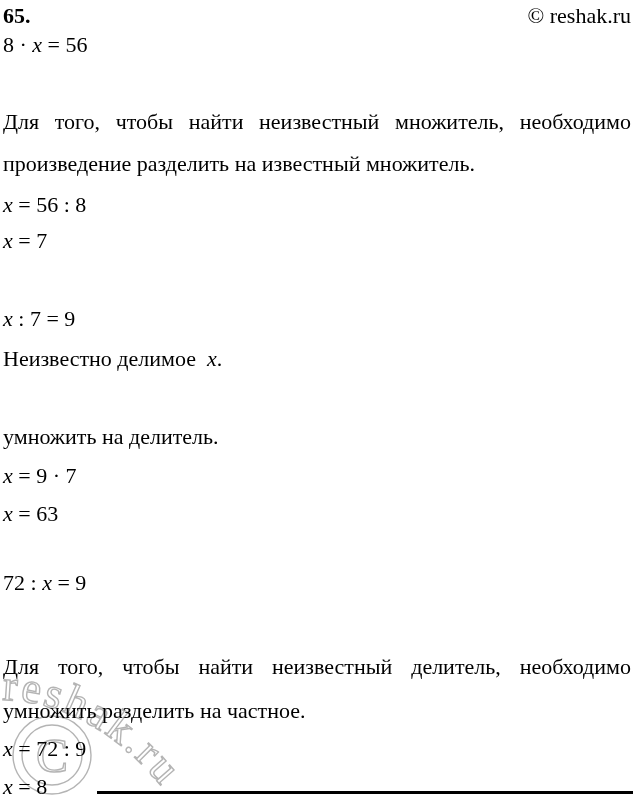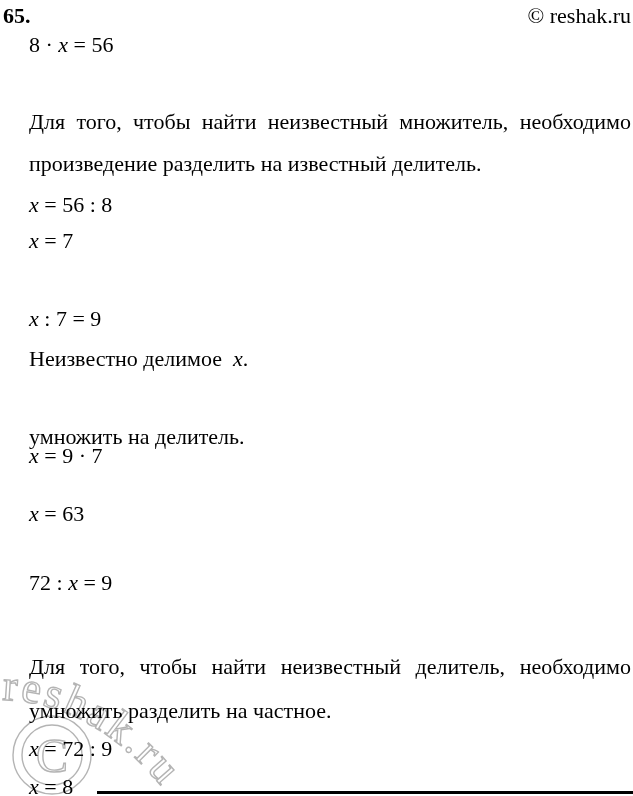--- a/index.html
+++ b/index.html
@@ -38,21 +38,20 @@
     z-index: 2;
     line-height: 1.2;
   }
   .line {
     position: absolute;
     left: 3px;
     right: 2px;
     line-height: 1.25;
     white-space: normal;
     z-index: 2;
-    margin-left: 26px;
   }
   .line .vx {
     font-style: italic;
   }
   .line.justify {
     text-align: justify;
     text-align-last: justify;
   }
   .watermark {
     position: absolute;
@@ -88,28 +87,28 @@
       <text x="52" y="136" font-size="48" text-anchor="middle" fill="#ffffff" stroke="#b4b4b4" stroke-width="1.4">C</text>
     </g>
     <path id="wm-arc" d="M 2 64 Q 98 66 172 164" fill="none" stroke="none"></path>
     <text font-size="44" letter-spacing="3" fill="#ffffff" stroke="#b4b4b4" stroke-width="1.4">
       <textPath href="#wm-arc">reshak.ru</textPath>
     </text>
   </svg>
 
   <div class="line" style="top:31px"><span>8 · </span><span class="vx">x</span><span> = 56</span></div>
   <div class="line justify" style="top:108px"><span>Для того, чтобы найти неизвестный множитель, необходимо</span><span class="vx"></span><span></span></div>
-  <div class="line" style="top:150px"><span>произведение разделить на известный делитель.</span><span class="vx"></span><span></span></div>
+  <div class="line" style="top:150px"><span>произведение разделить на известный множитель.</span><span class="vx"></span><span></span></div>
   <div class="line" style="top:191px"><span></span><span class="vx">x</span><span> = 56 : 8</span></div>
   <div class="line" style="top:227px"><span></span><span class="vx">x</span><span> = 7</span></div>
 
   <div class="line" style="top:305px"><span></span><span class="vx">x</span><span> : 7 = 9</span></div>
   <div class="line" style="top:345px"><span>Неизвестно делимое &nbsp;</span><span class="vx">x</span><span>.</span></div>
   <div class="line" style="top:423px"><span>умножить на делитель.</span><span class="vx"></span><span></span></div>
-  <div class="line" style="top:442px"><span></span><span class="vx">x</span><span> = 9 · 7</span></div>
+  <div class="line" style="top:462px"><span></span><span class="vx">x</span><span> = 9 · 7</span></div>
   <div class="line" style="top:500px"><span></span><span class="vx">x</span><span> = 63</span></div>
 
   <div class="line" style="top:569px"><span>72 : </span><span class="vx">x</span><span> = 9</span></div>
   <div class="line justify" style="top:653px"><span>Для того, чтобы найти неизвестный делитель, необходимо</span><span class="vx"></span><span></span></div>
   <div class="line" style="top:697px"><span>умножить разделить на частное.</span><span class="vx"></span><span></span></div>
   <div class="line" style="top:735px"><span></span><span class="vx">x</span><span> = 72 : 9</span></div>
   <div class="line" style="top:773px"><span></span><span class="vx">x</span><span> = 8</span></div>
 
   <div class="bottom-rule"></div>
 

